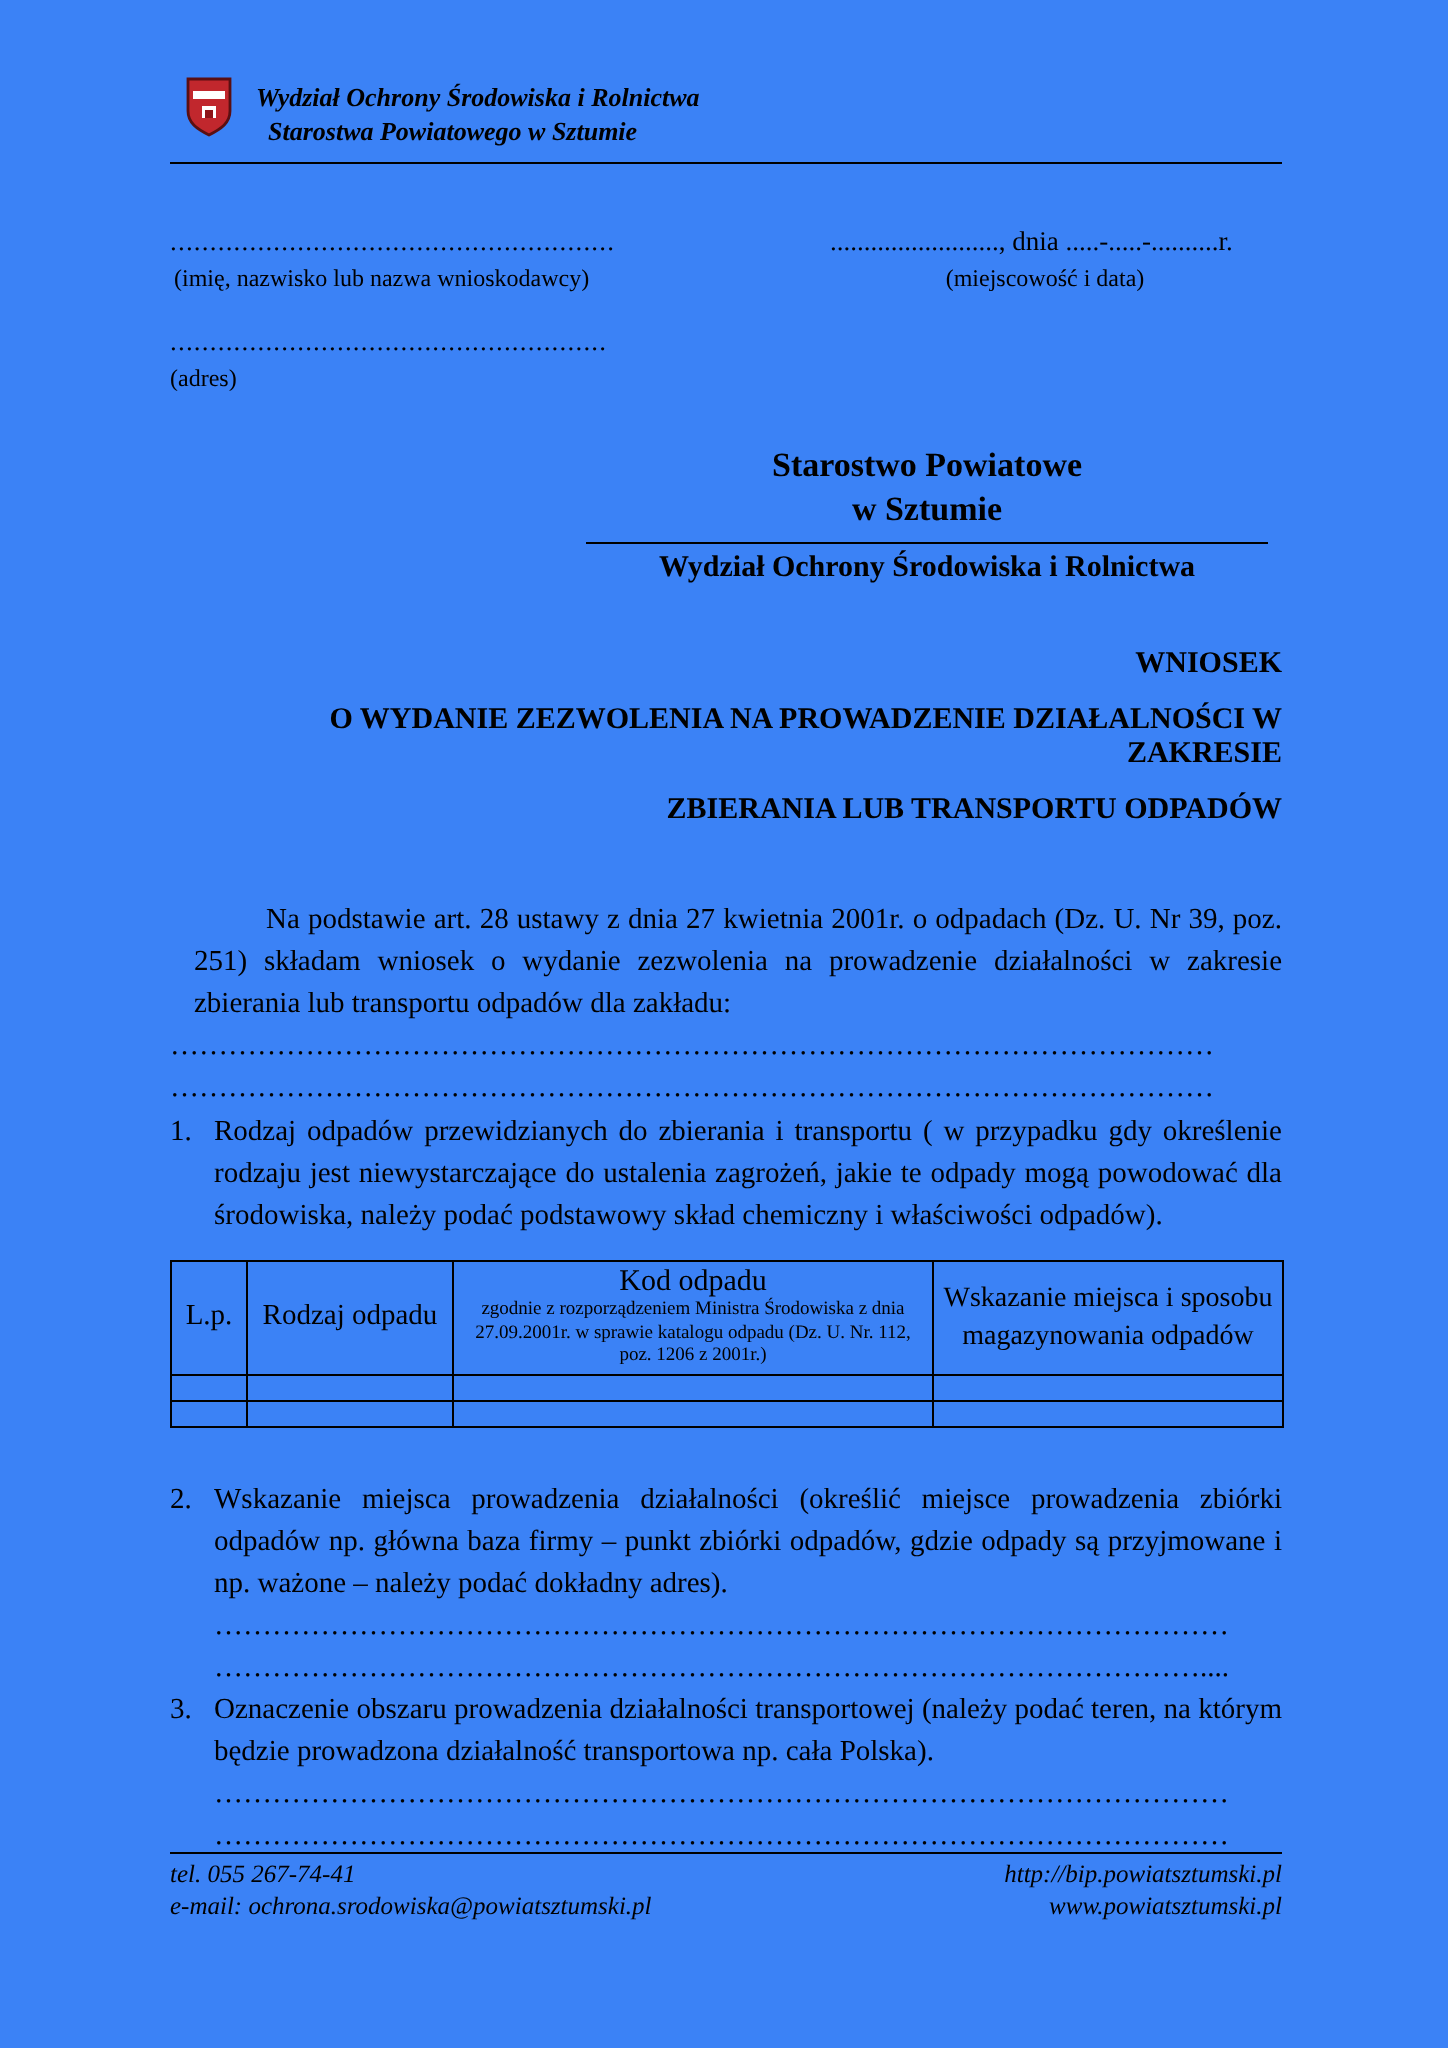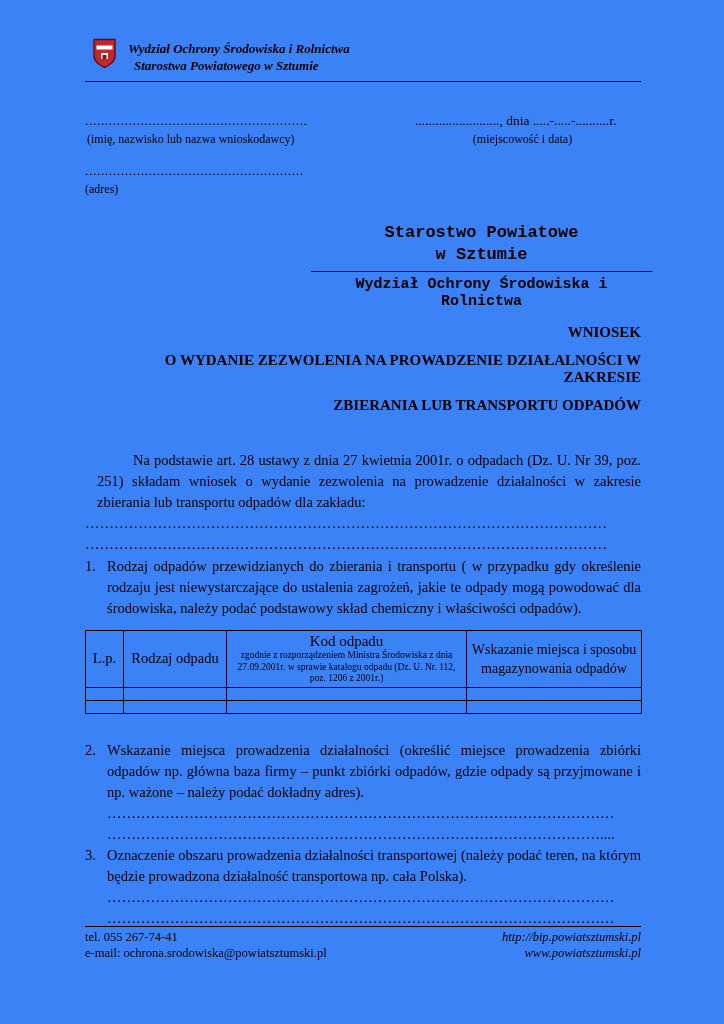--- a/index.html
+++ b/index.html
@@ -24,21 +24,21 @@
   
   .dots { font-size: 13.5px; letter-spacing: 0.6px; white-space: nowrap; overflow: hidden; }
   .name-dots { position: absolute; left: 85px; top: 113px; width: 250px; }
   .name-label { position: absolute; left: 87px; top: 132px; font-size: 12px; }
   .date-line { position: absolute; left: 415px; top: 113px; width: 226px; font-size: 13.5px; white-space: nowrap; overflow: hidden; }
   .date-label { position: absolute; left: 415px; top: 132px; width: 215px; text-align: center; font-size: 12px; }
   .addr-dots { position: absolute; left: 85px; top: 163px; width: 245px; }
   .addr-label { position: absolute; left: 85px; top: 182px; width: 190px; font-size: 12px; }
 
   
-  .office { position: absolute; left: 311px; top: 222px; width: 341px; text-align: center; font-family: Liberation Mono, monospace; }
+  .office { position: absolute; left: 293px; top: 222px; width: 341px; text-align: center; }
   .office-name { font-size: 17px; font-weight: bold; line-height: 22px; }
   .office-rule { border-top: 1.6px solid #000; margin: 5px 0 4px 0; }
   .office-dept { font-size: 15px; font-weight: bold; }
 
   
   .doc-title { position: absolute; left: 85px; top: 324px; width: 556px; text-align: right; font-weight: bold; font-size: 15px; }
   .doc-title .t1 { margin-bottom: 11px; }
   .doc-title .t2 { margin-bottom: 11px; }
 
   
@@ -61,21 +61,21 @@
   .waste-table .c2 { width: 103px; font-size: 14.5px; }
   .waste-table .c3 { width: 240px; font-family: Liberation Serif, serif; }
   .waste-table .c4 { width: 175px; font-size: 14px; line-height: 19px; }
   .kod-title { font-size: 15px; }
   .kod-sub { font-size: 9.5px; line-height: 11.5px; }
   .waste-table tr.empty td { height: 13px; padding: 0; }
   .waste-table tr.head td { border-bottom: 1.5px solid #000; }
 
   
   .rule.bottom { top: 926px; }
-  .footer-left { position: absolute; left: 85px; top: 930px; font-size: 12.5px; line-height: 15.5px; }
+  .footer-left { position: absolute; left: 85px; top: 930px; font-size: 12.5px; font-style: italic; line-height: 15.5px; }
   .footer-right { position: absolute; left: 400px; top: 930px; width: 241px; text-align: right; font-size: 12.5px; font-style: italic; line-height: 15.5px; }
 </style>
 </head>
 <body>
 
 <div class="page">
 
   <div class="letterhead">
     <svg class="crest" viewBox="0 0 25 31" aria-hidden="true">
       <path d="M2 1.5 H23 V17.5 C23 23.5 18.5 26.5 12.5 29.5 C6.5 26.5 2 23.5 2 17.5 Z" fill="#c1272d" stroke="#5a0f12" stroke-width="1.4"></path>

